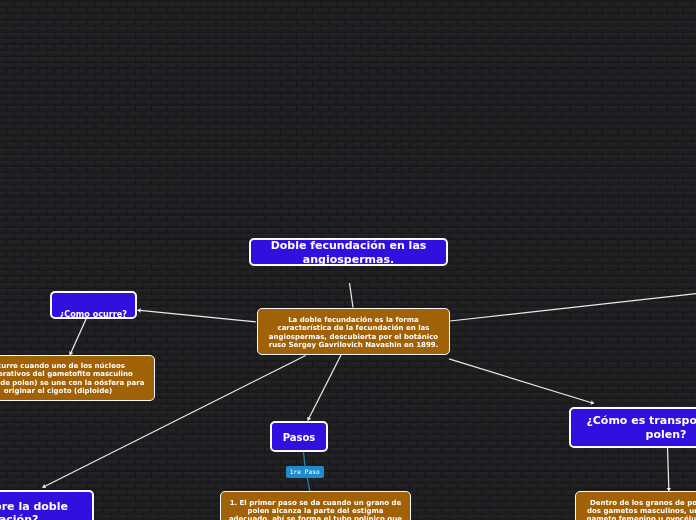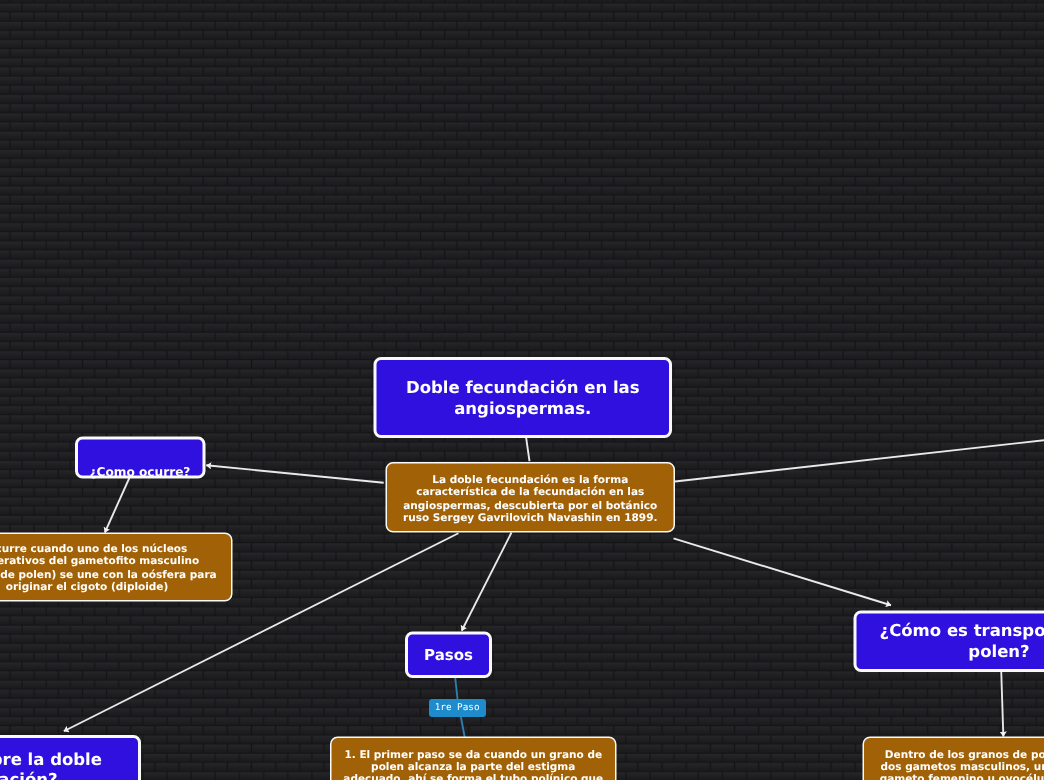--- a/index.html
+++ b/index.html
@@ -47,21 +47,21 @@
       <line x1="341" y1="355" x2="307.8" y2="420.5" marker-end="url(#ah)"></line>
       <line x1="305.6" y1="355.5" x2="42.5" y2="487.5" marker-end="url(#ah)"></line>
       <line x1="450" y1="321" x2="696" y2="293.5"></line>
       <line x1="449" y1="358.9" x2="594" y2="403.5" marker-end="url(#ah)"></line>
       <line x1="667.5" y1="448" x2="668.9" y2="491" marker-end="url(#ah)"></line>
       <line x1="303.5" y1="452" x2="305" y2="466" stroke="#2e7fae"></line>
       <line x1="307.2" y1="477.5" x2="309.8" y2="491.5" stroke="#2e7fae"></line>
     </g>
   </svg>
 
-  <div class="node blue" style="left:249px;top:238px;width:199px;height:54px;font-size:11px;line-height:13.6px;padding-top:2px;">
+  <div class="node blue" style="left:249px;top:238px;width:199px;height:28px;font-size:11px;line-height:13.6px;padding-top:2px;">
     <span>Doble fecundación en las<br>angiospermas.</span>
   </div>
 
   <div class="node orange" style="left:257px;top:308px;width:193px;height:47px;font-size:7px;line-height:8.3px;padding-top:2px;">
     <span>La doble fecundación es la forma<br>característica de la fecundación en las<br>angiospermas, descubierta por el botánico<br>ruso Sergey Gavrilovich  Navashin en 1899.</span>
   </div>
 
   <div class="node blue" style="left:49.8px;top:291px;width:87px;height:27.5px;font-size:8.1px;line-height:10px;padding-top:19px;">
     <span>¿Como ocurre?</span>
   </div>

